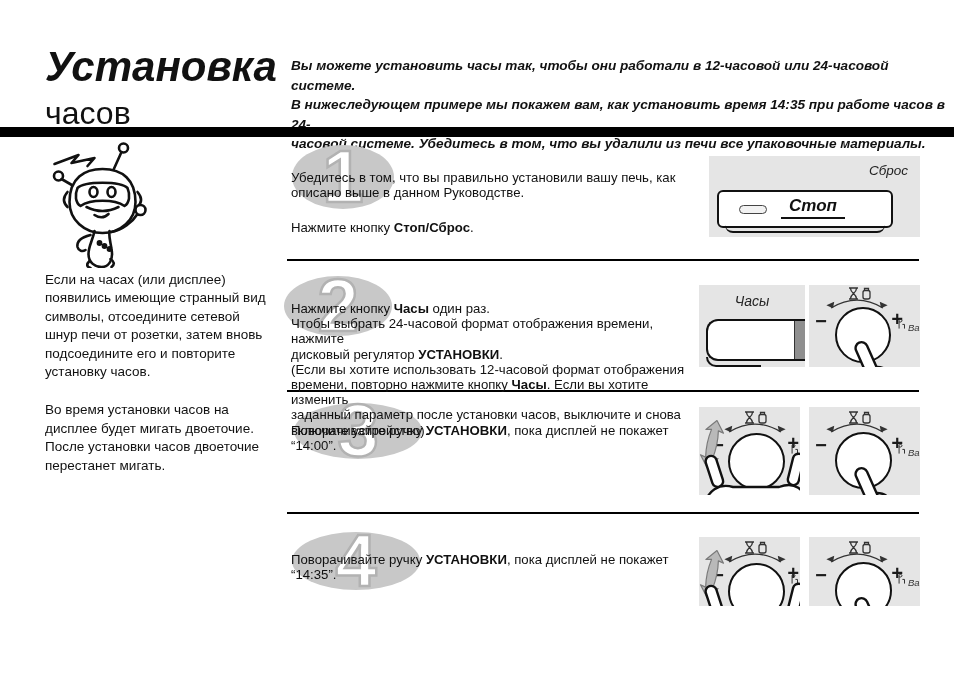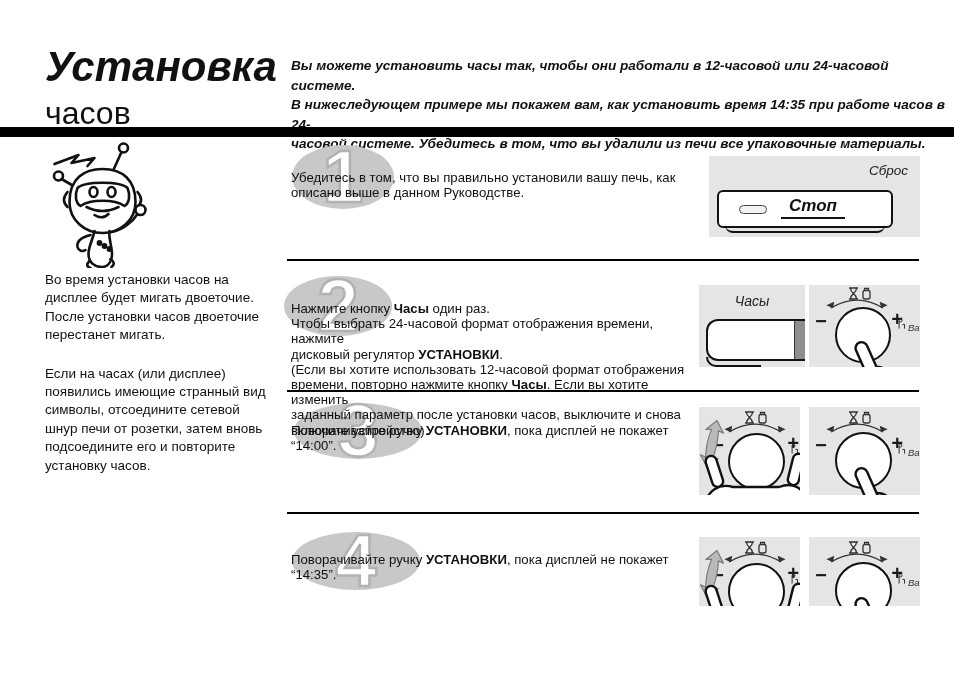--- a/index.html
+++ b/index.html
@@ -132,38 +132,39 @@
   </h1>
   <p class="intro">Вы можете установить часы так, чтобы они работали в 12-часовой или 24-часовой системе.
 В нижеследующем примере мы покажем вам, как установить время 14:35 при работе часов в 24-
 часовой системе. Убедитесь в том, что вы удалили из печи все упаковочные материалы.</p>
   <div class="black-bar"></div>
 
   <svg class="mascot" width="125" height="128" viewBox="0 0 120 128">
       <use href="#sym-mascot"></use>
     </svg>
   <div class="leftcol">
-    <p>Во время установки часов на
-дисплее будет мигать двоеточие.
-После установки часов двоеточие
-перестанет мигать.</p>
     <p>Если на часах (или дисплее)
 появились имеющие странный вид
 символы, отсоедините сетевой
 шнур печи от розетки, затем вновь
 подсоедините его и повторите
 установку часов.</p>
+    <p>Во время установки часов на
+дисплее будет мигать двоеточие.
+После установки часов двоеточие
+перестанет мигать.</p>
   </div>
 
   <div class="step-num" style="left:292px;top:145px;width:102px;height:64px;">
     <span>1</span>
   </div>
   <div class="step-text" style="top:146px;">
       <p><span>Убедитесь в том, что вы правильно установили вашу печь, как
 описано выше в данном Руководстве.</span></p>
+      <p><span>Нажмите кнопку </span><b>Стоп/Сброс</b><span>.</span></p>
     </div>
   <div class="panel" style="left:709px;top:156px;width:211px;height:81px;">
     <span class="corner-label">Сброс</span>
     <div class="stop-btn">
       <span class="pill"></span>
       <span class="stop-label">Стоп</span>
     </div>
   </div>
   <div class="sep" style="top:259px;"></div>
 

